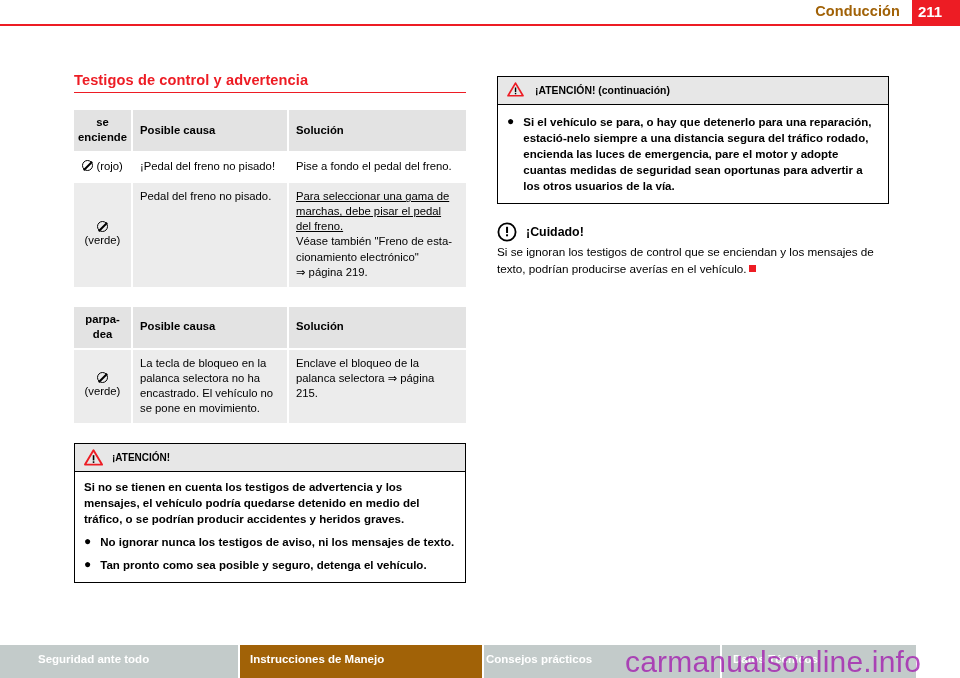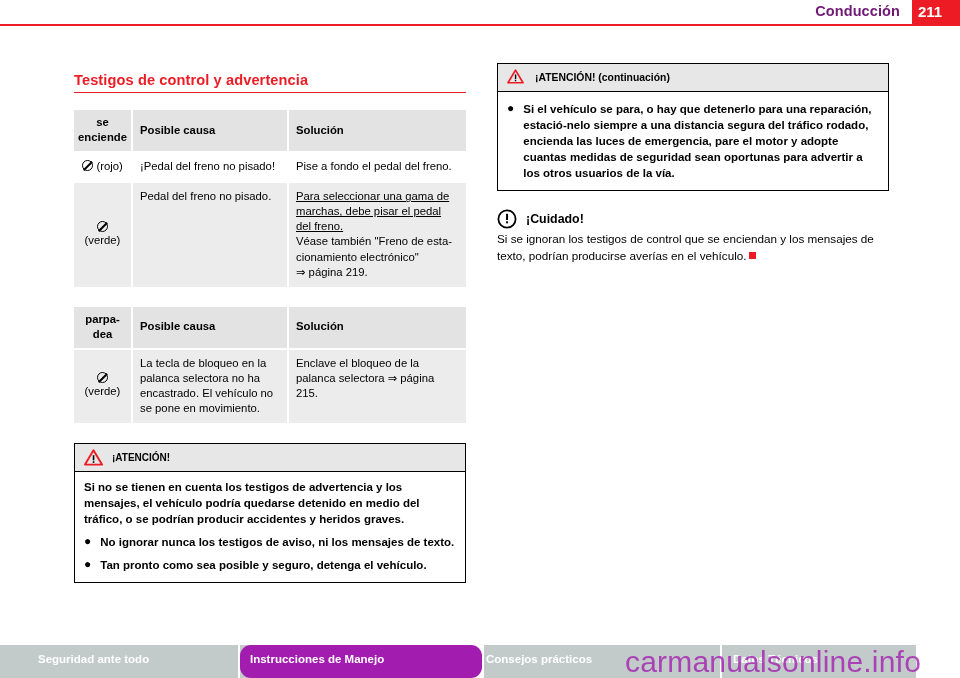--- a/index.html
+++ b/index.html
@@ -15,34 +15,34 @@
 
   
   .header { position: absolute; left: 0; top: 0; width: 960px; height: 28px; }
   .header-rule {
     position: absolute; left: 0; top: 24px; width: 960px; height: 2px;
     background: #ed1c24;
   }
   .header-title {
     position: absolute; right: 60px; top: 3px;
     font-size: 14.5px; font-weight: bold; letter-spacing: .1px;
-    color: #701a75; white-space: nowrap;
+    color: #a16207; white-space: nowrap;
   }
   .page-num-box {
     position: absolute; left: 912px; top: 0; width: 48px; height: 26px;
     background: #ed1c24;
   }
   .page-num {
     position: absolute; left: 918px; top: 3px; width: 36px;
     font-size: 15px; font-weight: bold; color: #fff; text-align: left;
   }
 
   
   .col-left  { position: absolute; left: 74px;  top: 72px; width: 392px; }
-  .col-right { position: absolute; left: 497px; top: 63px; width: 392px; }
+  .col-right { position: absolute; left: 497px; top: 76px; width: 392px; }
 
   
   .sec-title {
     color: #ed1c24; font-size: 14.6px; font-weight: bold;
     margin: 0 0 4px 0; letter-spacing: .1px;
   }
   .sec-title-rule { height: 1.4px; background: #ed1c24; width: 100%; margin-bottom: 17px; }
 
   
   table.tw {
@@ -117,21 +117,21 @@
   }
 
   
   .footer { position: absolute; left: 0; top: 645px; width: 960px; height: 33px; }
   .ftab {
     position: absolute; top: 0; height: 33px;
     background: #c3cbca; color: #ffffff;
     font-size: 11.5px; font-weight: bold;
     padding: 8px 0 0 38px; white-space: nowrap;
   }
-  .ftab.active { background: #a21caf; padding-left: 10px; border-radius: 11px; }
+  .ftab.active { background: #a16207; padding-left: 10px; }
   .ftab.t1 { left: 0px;   width: 260px; }
   .ftab.t2 { left: 240px; width: 242px; }
   .ftab.t3 { left: 482px; width: 240px; padding-left: 4px; }
   .ftab.t4 { left: 722px; width: 194px; padding-left: 11px; }
   .ftab-sep {
     position: absolute; top: 0; width: 2px; height: 33px; background: #fff;
   }
   .watermark {
     position: absolute; left: 625px; top: 645px;
     font-size: 30px; color: #a21caf; opacity: .78;

